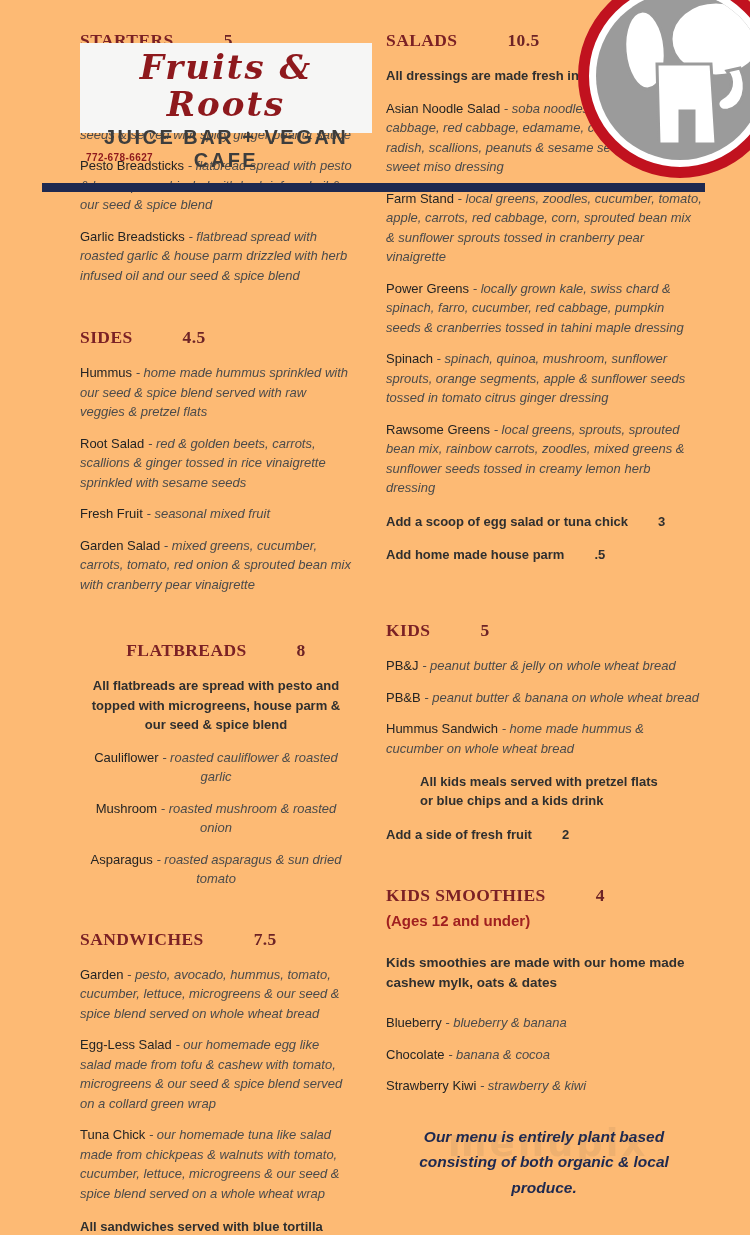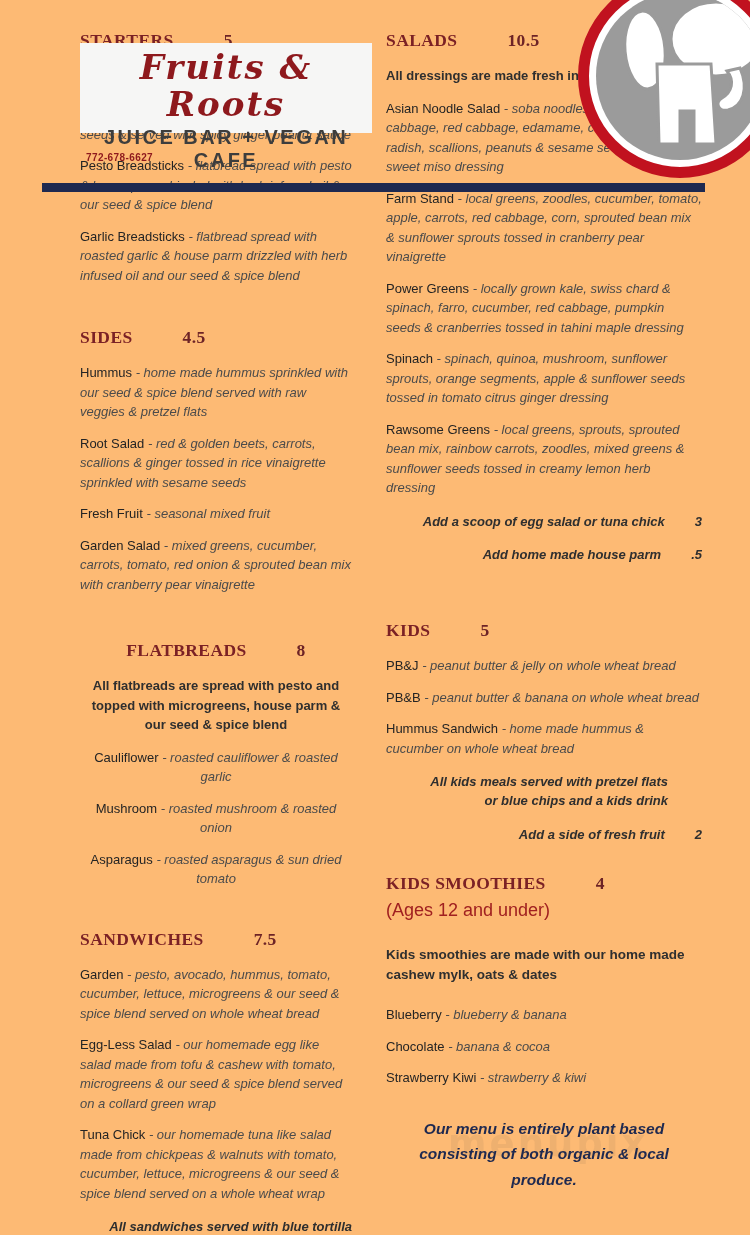--- a/index.html
+++ b/index.html
@@ -40,37 +40,37 @@
   .logo-circle svg { position:absolute; left:0; top:0; }
   
   .menu { display:flex; gap:34px; padding:0 40px 0 80px; margin-top:30px; }
   .col-left  { width:272px; flex:none; }
   .col-right { width:316px; flex:none; }
   .section { margin-top:0; }
   .mt-sides      { margin-top:42px; }
   .mt-flatbreads { margin-top:46px;text-align:center; }
   .mt-sandwiches { margin-top:40px; }
   .mt-kids       { margin-top:55px; }
-  .mt-smoothies  { margin-top:28px; }
+  .mt-smoothies  { margin-top:40px; }
   .section-header {
     font-family:"Liberation Serif", serif; font-weight:bold; font-size:17.5px;
     color:#7b2125; letter-spacing:0.4px; margin-bottom:15px;
   }
   .section-price { margin-left:50px; color:#6d2326; }
   .section-note { font-weight:bold; font-size:13px; color:#2f2f2f; line-height:1.5; margin:0 0 13px; }
   .item { font-size:13px; line-height:1.5; margin:0 0 12px; }
   .item-name { font-weight:normal; color:#242424; }
   .item-desc { font-style:italic; color:#4b4b4b; }
   .center-note {
-    text-align:right; font-weight:bold; font-size:13px; color:#2f2f2f;
-    line-height:1.45; margin-top:15px;font-style:italic;
+    text-align:left; font-weight:bold; font-size:13px; color:#2f2f2f;
+    line-height:1.45; margin-top:15px;
   }
   .note-price { margin-left:30px; }
   .smoothie-subtitle {
-    font-weight:normal; font-size:18px; color:#a02020; margin:-9px 0 0;
+    font-weight:bold; font-size:15px; color:#a02020; margin:-9px 0 0;
   }
   .smoothie-note { font-weight:bold; font-size:13.5px; color:#2f2f2f; line-height:1.5; margin:24px 0 20px; }
   
   .footer-right { margin-top:28px; color:#1e2950; text-align:center; }
   .footer-line1 { font-weight:bold; font-style:italic; font-size:15.5px; line-height:1.65; }
   .watermark {
     position:absolute; left:448px; top:1122px; font-family:"DejaVu Sans", sans-serif;
     font-weight:bold; font-size:37px; color:rgba(60,60,60,0.08); letter-spacing:3px;
   }
 </style>

